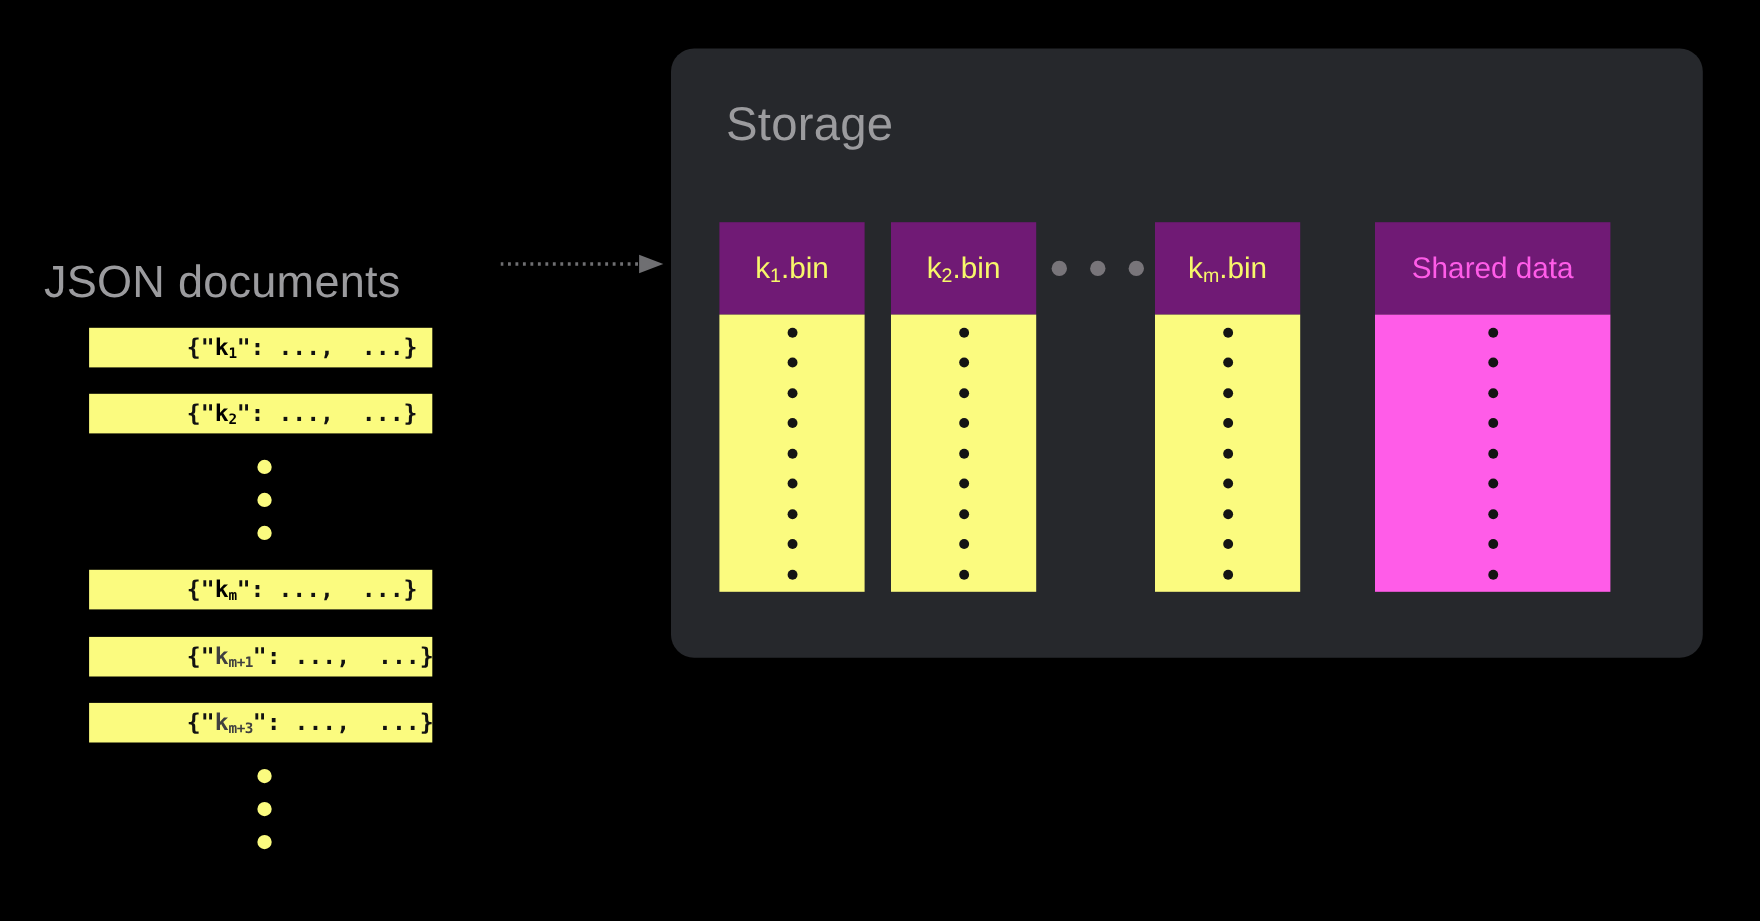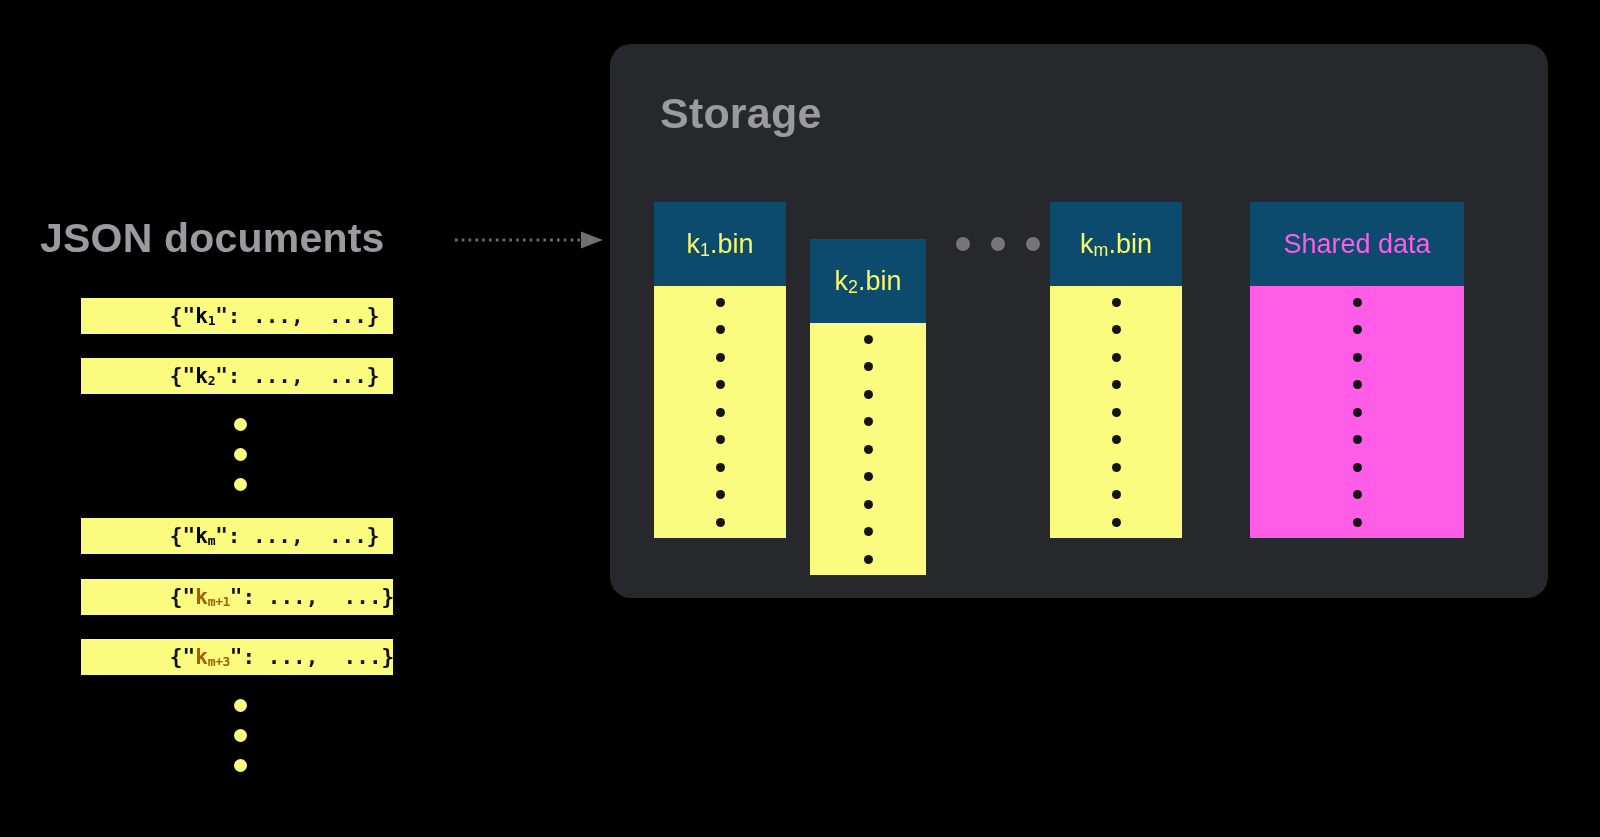--- a/index.html
+++ b/index.html
@@ -20,23 +20,23 @@
     position: absolute;
     left: 0;
     top: 0;
     width: 560px;
     height: 837px;
   }
 
   #docs-title {
     position: absolute;
     left: 40px;
-    top: 218px;
+    top: 236px;
     font-size: 41px;
-    font-weight: 700;
+    font-weight: 400;
     letter-spacing: 0.2px;
     color: #9b9b9e;
     white-space: nowrap;
     line-height: 1;
   }
 
   .doc-box {
     position: absolute;
     left: 81px;
     width: 312px;
@@ -51,21 +51,21 @@
   .doc-code {
     font-family: "DejaVu Sans Mono", "Liberation Mono", monospace;
     font-size: 21px;
     font-weight: 700;
     color: #111111;
     white-space: pre;
     line-height: 1;
     letter-spacing: 0px;
   }
   .doc-code .keyname { color: #000000; }
-  .doc-code.shared .keyname { color: #a16207; }
+  .doc-code.shared .keyname { color: #404040; }
   .doc-code sub {
     font-size: 0.62em;
     font-weight: 700;
     vertical-align: baseline;
     position: relative;
     bottom: -0.20em;
     letter-spacing: -0.5px;
   }
 
   
@@ -103,33 +103,33 @@
     width: 938px;
     height: 554px;
     background: #26282c;
     border-radius: 21px;
   }
   #storage-title {
     position: absolute;
     left: 50px;
     top: 48px;
     font-size: 43px;
-    font-weight: 700;
+    font-weight: 400;
     color: #9b9b9e;
     line-height: 1;
     letter-spacing: 0.2px;
   }
 
   .bin {
     position: absolute;
     top: 158px;
   }
   .bin-header {
     height: 84px;
-    background: #0c4a6e;
+    background: #701a75;
     display: flex;
     align-items: center;
     justify-content: center;
     box-sizing: border-box;
   }
   .bin-header-label {
     font-size: 27px;
     font-weight: 400;
     color: #f7f76a;
     line-height: 1;
@@ -247,21 +247,21 @@
         <span></span>
         <span></span>
         <span></span>
         <span></span>
         <span></span>
         <span></span>
         <span></span>
     </div>
   </div>
 
-  <div class="bin" style="left:200px; width:116px;margin-top:37px;">
+  <div class="bin" style="left:200px; width:132px;">
     <div class="bin-header">
       <span class="bin-header-label"><span>k</span><sub>2</sub><span>.bin</span></span>
     </div>
     <div class="bin-body">
       <span></span>
         <span></span>
         <span></span>
         <span></span>
         <span></span>
         <span></span>

